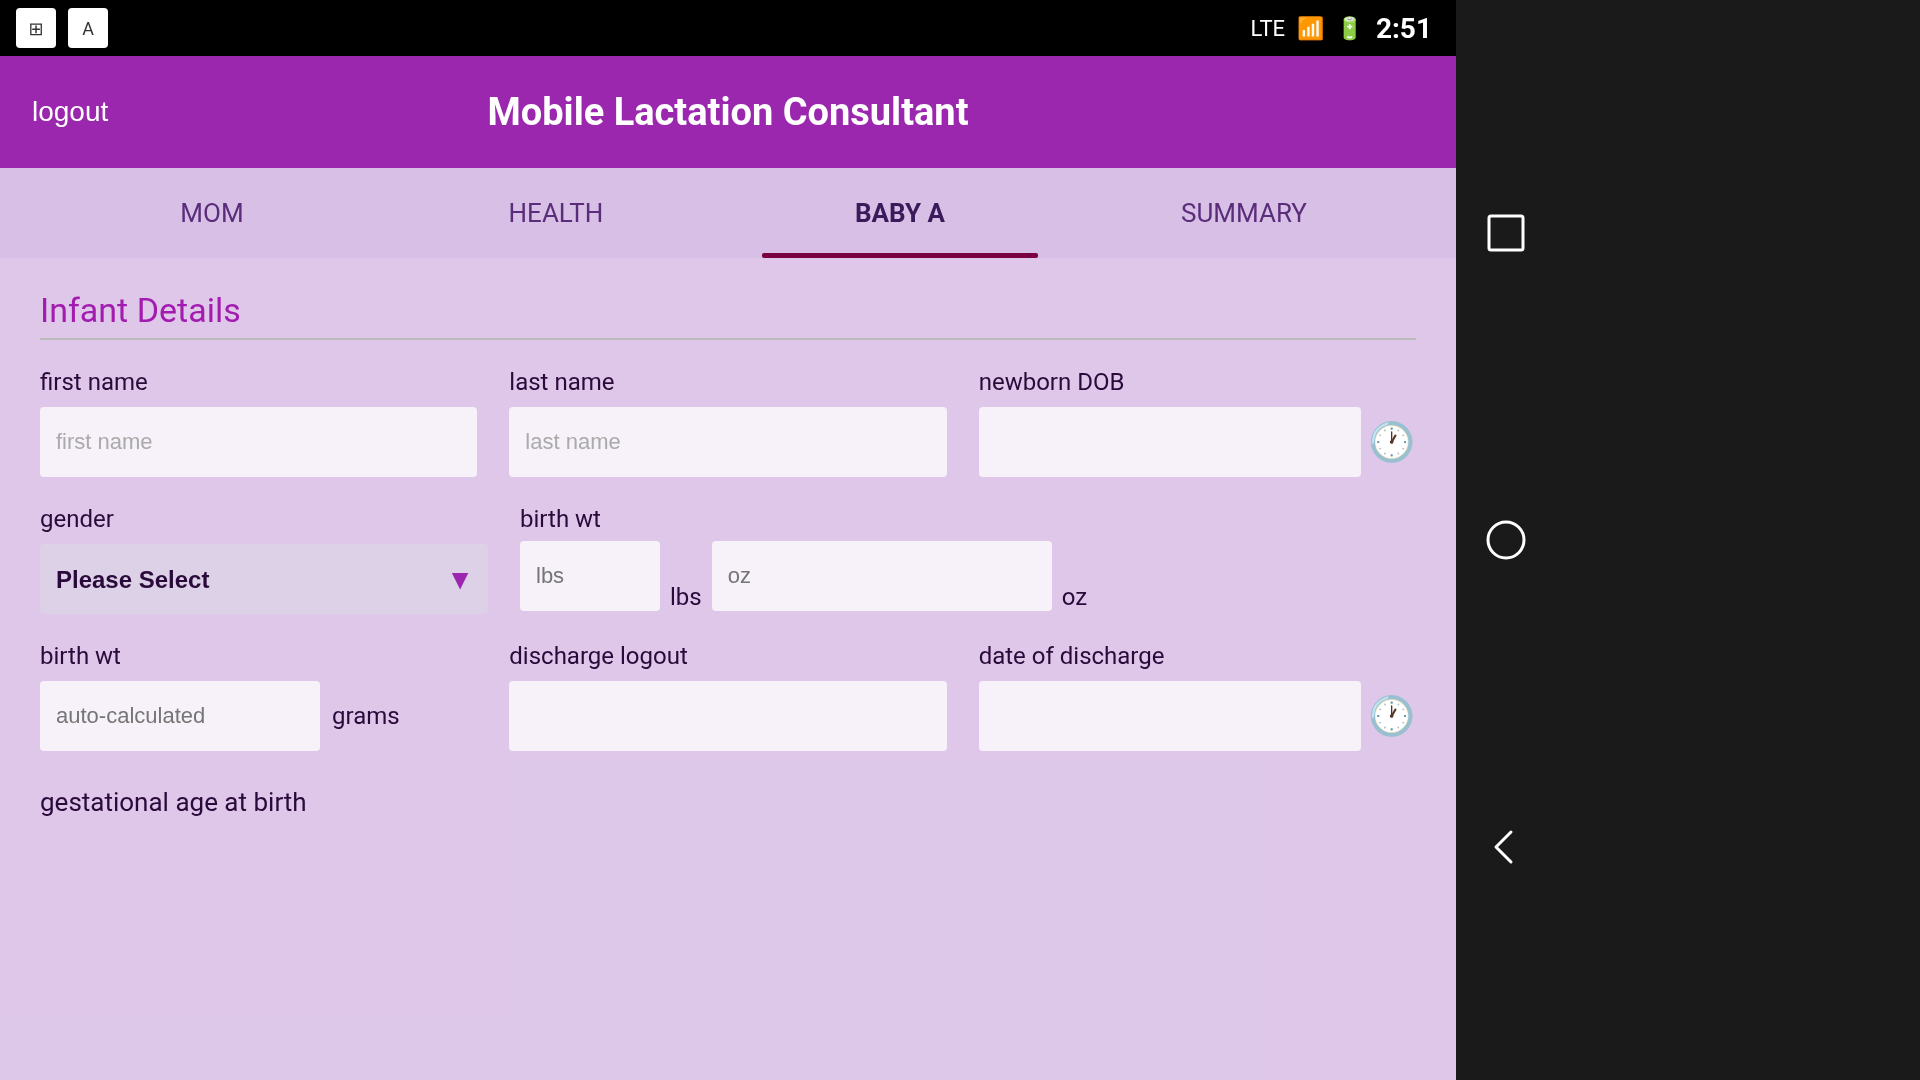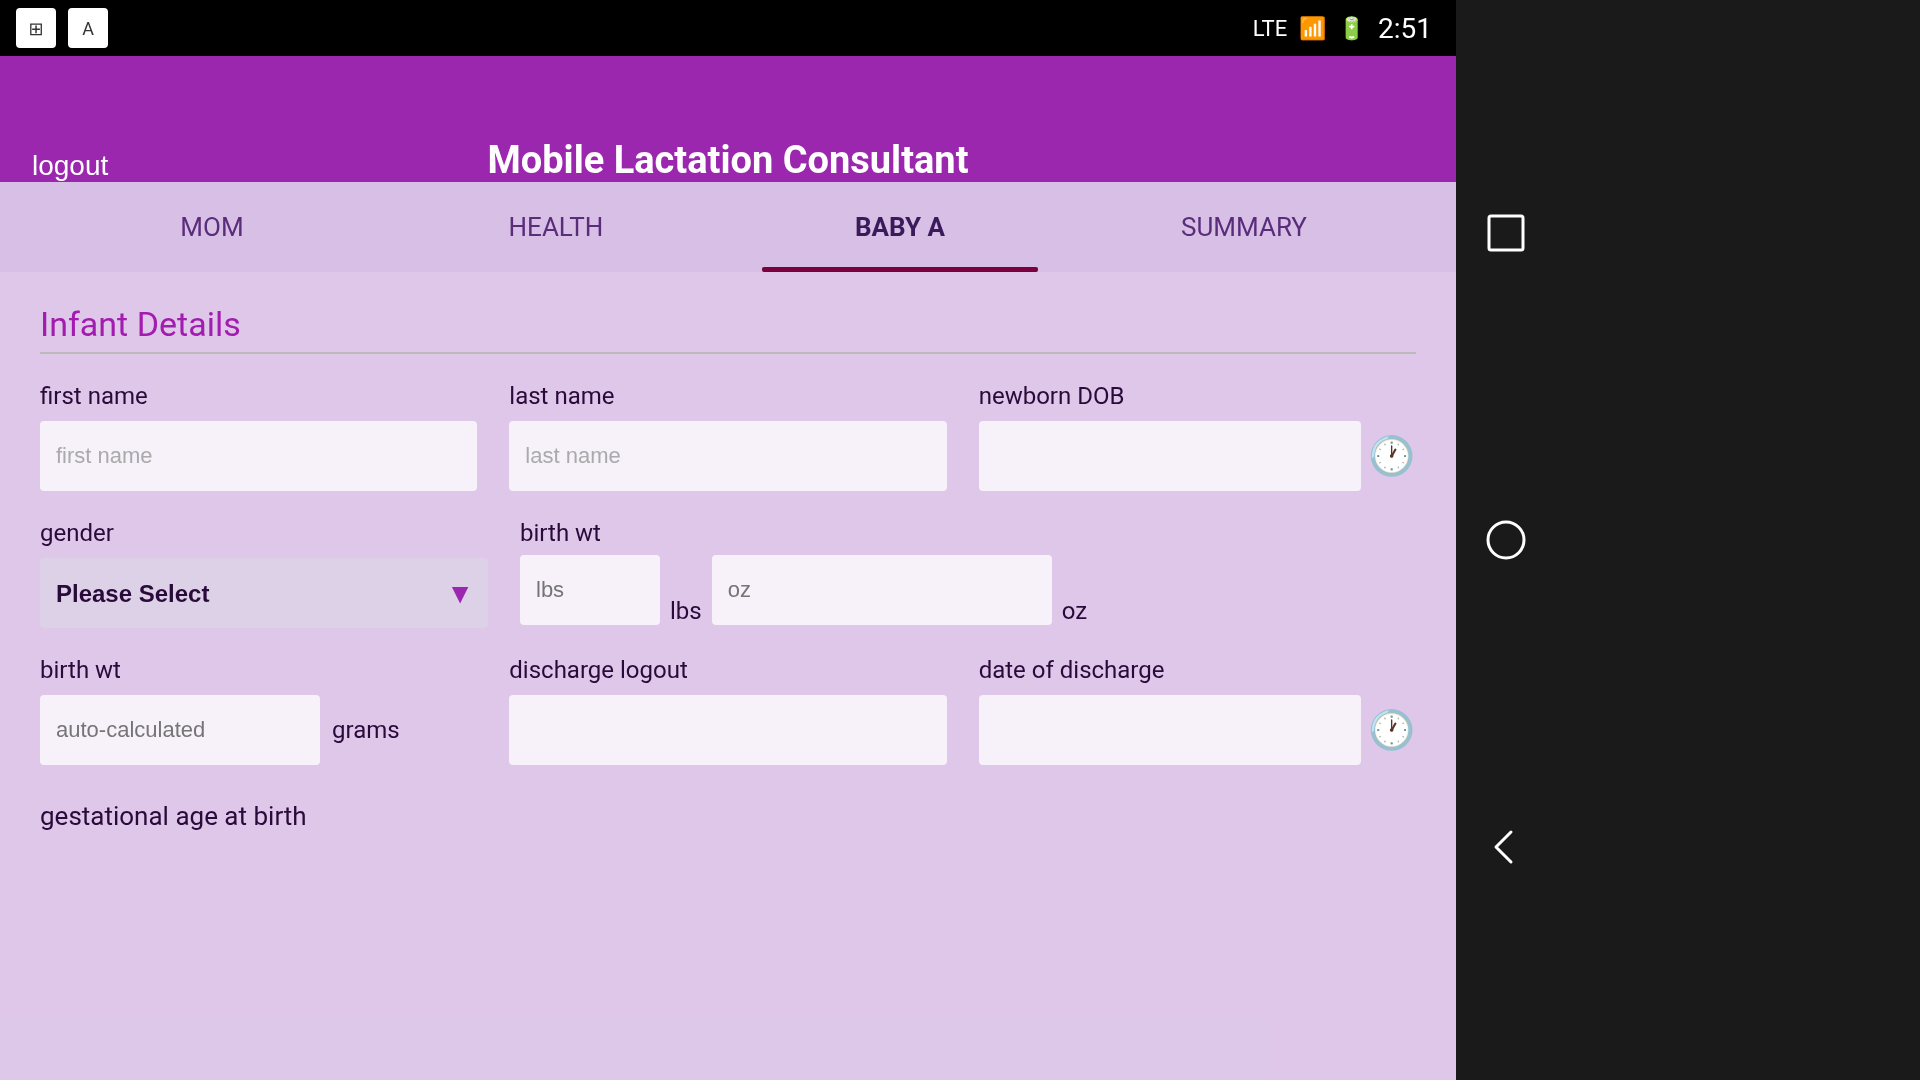--- a/index.html
+++ b/index.html
@@ -36,21 +36,21 @@
     }
 
     .status-icon {
       color: #fff;
       font-size: 22px;
     }
 
     #status-time {
       color: #fff;
       font-size: 28px;
-      font-weight: 400;
+      font-weight: 700;
     }
 
     
     #status-app-icons {
       position: absolute;
       top: 0;
       left: 0;
       display: flex;
       align-items: center;
       height: 56px;
@@ -66,24 +66,24 @@
       display: flex;
       align-items: center;
       justify-content: center;
       font-size: 18px;
       color: #333;
     }
 
     
     #header {
       width: 100%;
-      height: 126px;
+      height: 112px;
       background: #9b27af;
       display: flex;
-      align-items: flex-end;
+      align-items: center;
       padding: 0 32px;
       position: relative;
     }
 
     #logout-btn {
       color: #fff;
       font-size: 28px;
       font-weight: 400;
       cursor: pointer;
       background: none;

